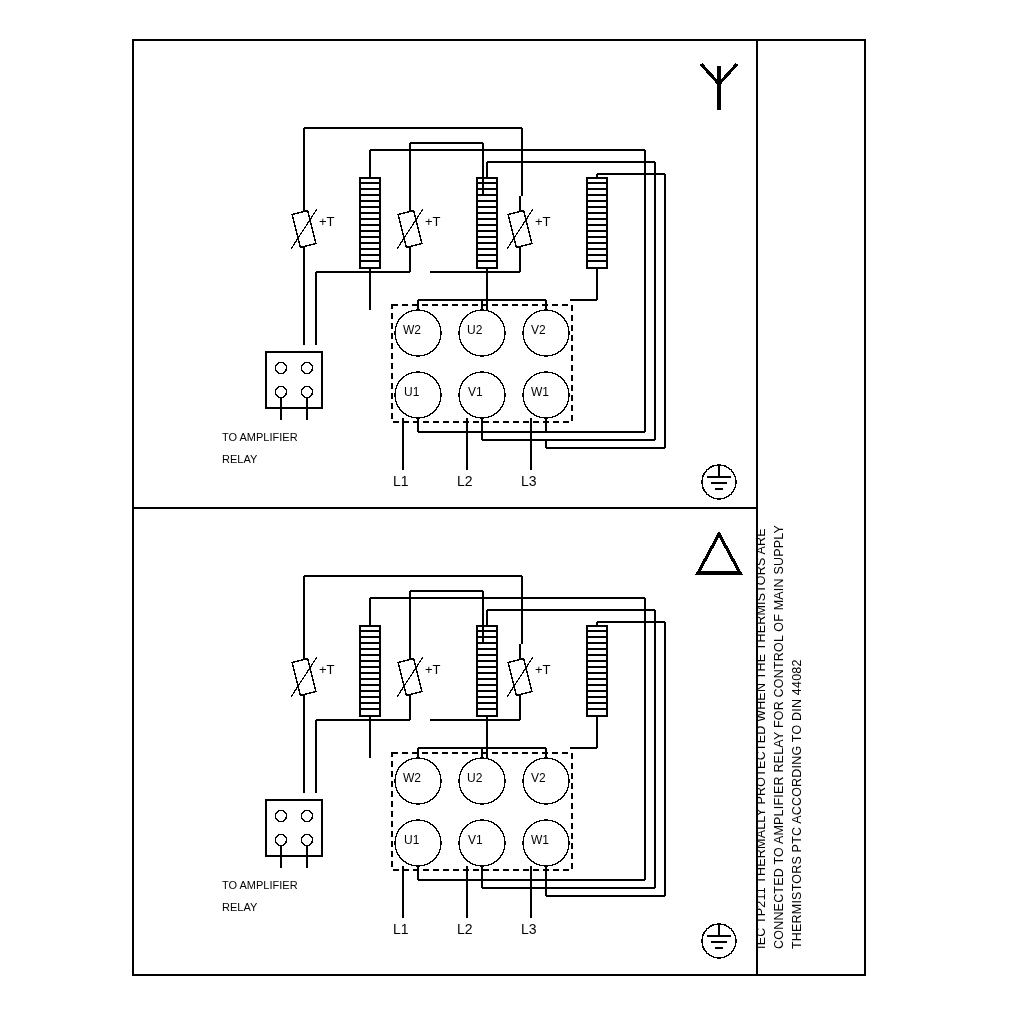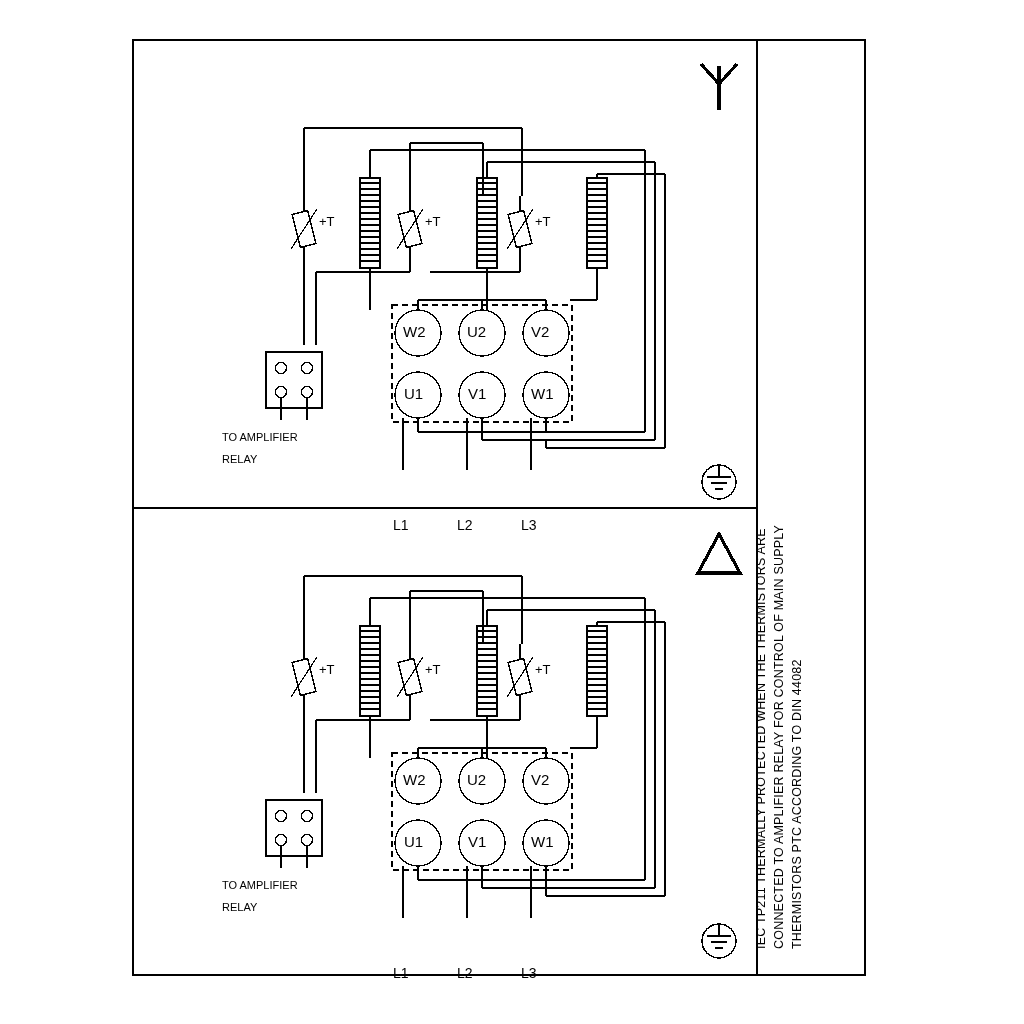--- a/index.html
+++ b/index.html
@@ -29,26 +29,25 @@
   }
   .lbl {
     position: absolute;
     font-family: "Liberation Sans", sans-serif;
     font-size: 11px;
     color: #000;
     white-space: nowrap;
     line-height: 1.05;
   }
   .lbl.term {
-    font-size: 15px;
+    font-size: 12px;
     text-align: right;
   }
   .lbl.phase {
     font-size: 14px;
-    margin-top: 44px;
   }
   .lbl.plus-t {
     font-size: 13px;
   }
   .note-block {
     position: absolute;
     left: 760px;
     top: 40px;
     width: 105px;
     height: 935px;

